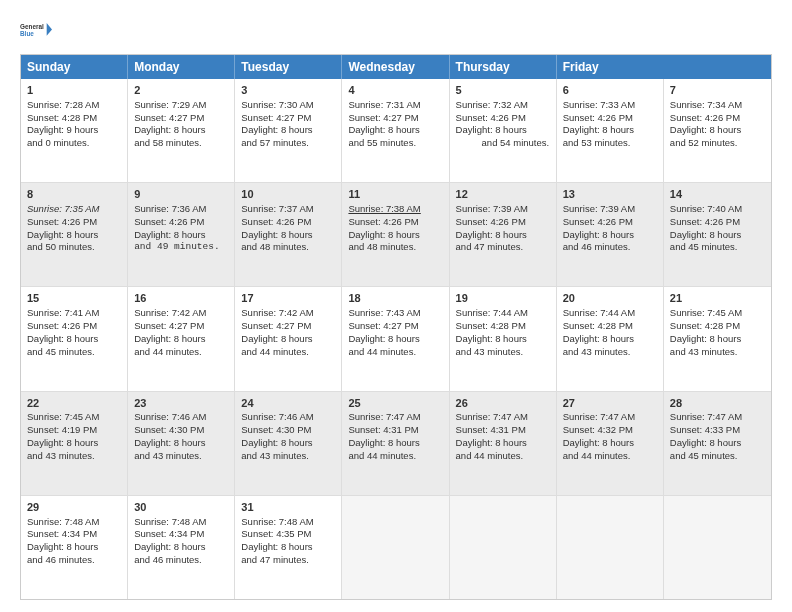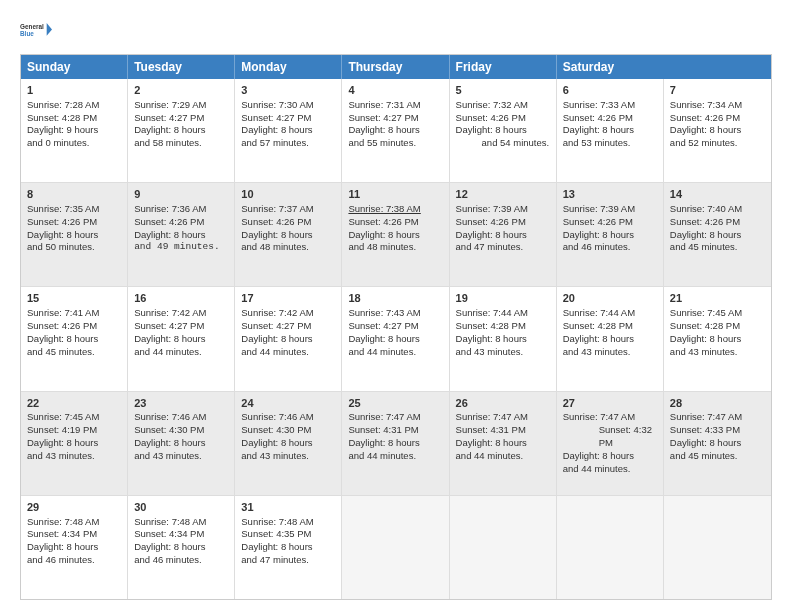--- a/index.html
+++ b/index.html
@@ -111,25 +111,25 @@
     </div>
     <div class="title-block">
       <div class="main-title"></div>
       <div class="subtitle"></div>
     </div>
   </div>
 
   <div class="calendar">
     <div class="cal-header">
     <div class="cal-header-cell">Sunday</div>
+        <div class="cal-header-cell">Monday</div>
         <div class="cal-header-cell">Tuesday</div>
-        <div class="cal-header-cell">Monday</div>
+        <div class="cal-header-cell">Wednesday</div>
         <div class="cal-header-cell">Thursday</div>
         <div class="cal-header-cell">Friday</div>
-        <div class="cal-header-cell">Saturday</div>
       </div>
     <div class="cal-body">
     <div class="cal-row">
           <div class="cal-cell">
             <span class="day-num">1</span>
             <span style="display: block;">Sunrise: 7:28 AM</span>
             <span style="display: block;">Sunset: 4:28 PM</span>
             <span style="display: block;">Daylight: 9 hours</span>
             <span style="display: block;">and 0 minutes.</span>
           </div>
@@ -172,21 +172,21 @@
             <span class="day-num">7</span>
             <span style="display: block;">Sunrise: 7:34 AM</span>
             <span style="display: block;">Sunset: 4:26 PM</span>
             <span style="display: block;">Daylight: 8 hours</span>
             <span style="display: block;">and 52 minutes.</span>
           </div>
         </div>
         <div class="cal-row">
           <div class="cal-cell shaded">
             <span class="day-num">8</span>
-            <span style="display: block;">Sunrise: 7:35 AM</span>
+            <span style="display: block; font-style: italic;">Sunrise: 7:35 AM</span>
             <span style="display: block;">Sunset: 4:26 PM</span>
             <span style="display: block;">Daylight: 8 hours</span>
             <span style="display: block;">and 50 minutes.</span>
           </div>
           <div class="cal-cell shaded">
             <span class="day-num">9</span>
             <span style="display: block;">Sunrise: 7:36 AM</span>
             <span style="display: block;">Sunset: 4:26 PM</span>
             <span style="display: block;">Daylight: 8 hours</span>
             <span style="display: block; font-family: Liberation Mono, monospace;">and 49 minutes.</span>
@@ -310,21 +310,21 @@
           <div class="cal-cell shaded">
             <span class="day-num">26</span>
             <span style="display: block;">Sunrise: 7:47 AM</span>
             <span style="display: block;">Sunset: 4:31 PM</span>
             <span style="display: block;">Daylight: 8 hours</span>
             <span style="display: block;">and 44 minutes.</span>
           </div>
           <div class="cal-cell shaded">
             <span class="day-num">27</span>
             <span style="display: block;">Sunrise: 7:47 AM</span>
-            <span style="display: block; margin-left: 36px;">Sunset: 4:32 PM</span>
+            <span style="display: block;">Sunset: 4:32 PM</span>
             <span style="display: block;">Daylight: 8 hours</span>
             <span style="display: block;">and 44 minutes.</span>
           </div>
           <div class="cal-cell shaded">
             <span class="day-num">28</span>
             <span style="display: block;">Sunrise: 7:47 AM</span>
             <span style="display: block;">Sunset: 4:33 PM</span>
             <span style="display: block;">Daylight: 8 hours</span>
             <span style="display: block;">and 45 minutes.</span>
           </div>

